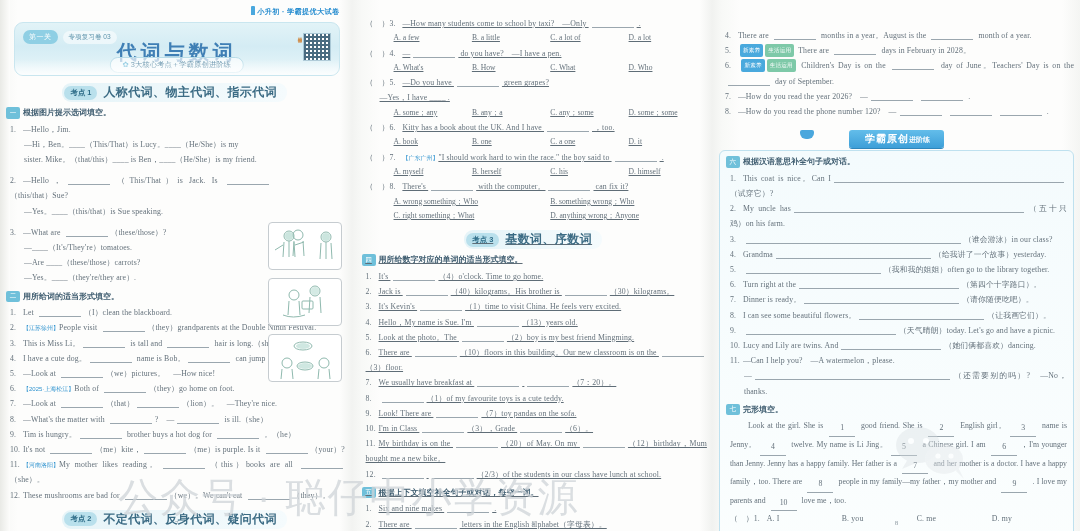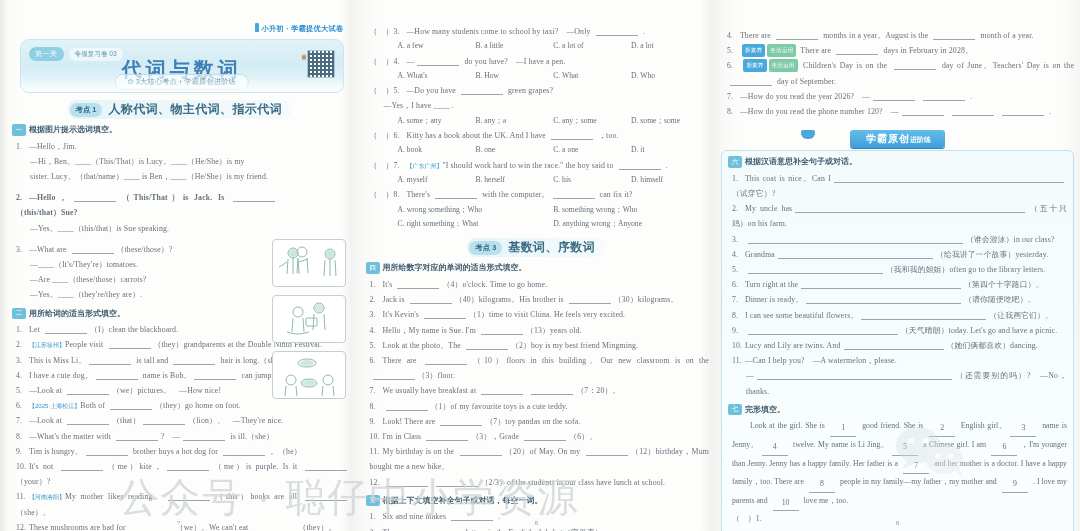--- a/index.html
+++ b/index.html
@@ -8,22 +8,22 @@
     background:#fdfdfb;
     font-family:"Liberation Serif", serif;
     color:#5f6d77;
     position:relative;
   }
   
   .page-bg{position:absolute;inset:0;background:
      linear-gradient(to right,#f6f7f5 0px,#fdfdfc 18px,#fdfdfc 340px,#f2f3f1 352px,#f8f9f7 362px,#fdfdfc 380px,#fdfdfc 700px,#f1f2f0 712px,#f8f9f7 722px,#fdfdfc 740px,#fdfdfc 1062px,#f4f5f3 1080px);}
   .cols{position:absolute;inset:0;display:flex;}
   .col{position:relative;}
-  .col1{width:352px;padding:0 8px 0 10px;margin-top:17px;}
-  .col2{width:358px;padding:16px 6px;}
+  .col1{width:352px;padding:0 8px 0 4px;}
+  .col2{width:358px;padding:8px 6px;text-decoration:underline;}
   .col3{width:366px;padding:12px 6px;}
 
   
   .brand-tab{position:absolute;right:14px;top:6px;font-size:7.2px;color:#2b8fd0;
     letter-spacing:.3px;white-space:nowrap;font-family:"Liberation Sans",sans-serif;font-weight:bold;}
   .brand-tab .flag{display:inline-block;width:4px;height:9px;background:#4aa8de;
     border-radius:1px 1px 0 0;margin-right:2px;vertical-align:-1px;}
   .banner{margin:22px 6px 0 10px;height:52px;border-radius:9px;position:relative;
     background:linear-gradient(180deg,#e2f3f7 0%,#d4ecf4 45%,#e8f6f9 100%);
     border:1px solid #c9e6ef;overflow:hidden;}
@@ -211,23 +211,23 @@
               </g>
           </svg>
         </div>
       </div>
 
       <div style="width:268px;">
         <div class="q">
           <span class="n">1.</span><span>—Hello，Jim.</span>
         </div>
         <div class="q indent">—Hi，Ben。____（This/That）is Lucy。____（He/She）is my</div>
-        <div class="q indent">sister. Lucy。（that/name）____ is Ben，____（He/She）is my friend.</div>
-
-        <div class="q" style="margin-top:6px;font-weight:bold;">
+        <div class="q indent">sister. Mike。（that/this）____ is Ben，____（He/She）is my friend.</div>
+
+        <div class="q" style="margin-top:6px;">
           <span class="n">2.</span><span>—Hello，<span class="blank"></span>（This/That）is Jack. Is <span class="blank"></span>（this/that）Sue?</span>
         </div>
         <div class="q indent">—Yes。____（this/that）is Sue speaking.</div>
 
         <div class="q" style="margin-top:6px;">
           <span class="n">3.</span><span>—What are <span class="blank"></span>（these/those）?</span>
         </div>
         <div class="q indent">—____（It's/They're）tomatoes.</div>
         <div class="q indent">—Are ____（these/those）carrots?</div>
         <div class="q indent">—Yes。____（they're/they are）.</div>
@@ -407,21 +407,21 @@
 
       <div class="sec" style="margin-top:1px;">
         <span class="sec-no">六</span>
         <span class="sec-t">根据汉语意思补全句子或对话。</span>
       </div>
 
       <div class="q"><span class="n">1.</span><span>This coat is nice。Can I</span><span class="blank xxl"></span><span>（试穿它）</span><span>?</span></div>
       <div class="q"><span class="n">2.</span><span>My uncle has</span><span class="blank xxl"></span><span>（五十只鸡）</span><span>on his farm.</span></div>
       <div class="q"><span class="n">3.</span><span class="blank xxl" style="min-width:215px;"></span><span>（谁会游泳）</span><span>in our class?</span></div>
       <div class="q"><span class="n">4.</span><span>Grandma</span><span class="blank xxl" style="min-width:155px;"></span><span>（给我讲了一个故事）</span><span>yesterday.</span></div>
-      <div class="q"><span class="n">5.</span><span class="blank xxl" style="min-width:135px;"></span><span>（我和我的姐姐）</span><span>often go to the library letters.</span></div>
+      <div class="q"><span class="n">5.</span><span class="blank xxl" style="min-width:135px;"></span><span>（我和我的姐姐）</span><span>often go to the library together.</span></div>
       <div class="q"><span class="n">6.</span><span>Turn right at the</span><span class="blank xxl" style="min-width:160px;"></span><span>（第四个十字路口）</span><span>。</span></div>
       <div class="q"><span class="n">7.</span><span>Dinner is ready。</span><span class="blank xxl" style="min-width:155px;"></span><span>（请你随便吃吧）</span><span>。</span></div>
       <div class="q"><span class="n">8.</span><span>I can see some beautiful flowers。</span><span class="blank xxl" style="min-width:125px;"></span><span>（让我画它们）</span><span>。</span></div>
       <div class="q"><span class="n">9.</span><span class="blank xxl" style="min-width:150px;"></span><span>（天气晴朗）</span><span>today. Let's go and have a picnic.</span></div>
       <div class="q"><span class="n">10.</span><span>Lucy and Lily are twins. And</span><span class="blank xxl" style="min-width:100px;"></span><span>（她们俩都喜欢）</span><span>dancing.</span></div>
       <div class="q"><span class="n">11.</span><span>—Can I help you?　—A watermelon，please.</span></div>
       <div class="q indent">—<span class="blank xxl" style="min-width:195px;"></span><span>（还需要别的吗）</span><span>?　—No，thanks.</span></div>
 
       <div class="sec">
         <span class="sec-no">七</span>

